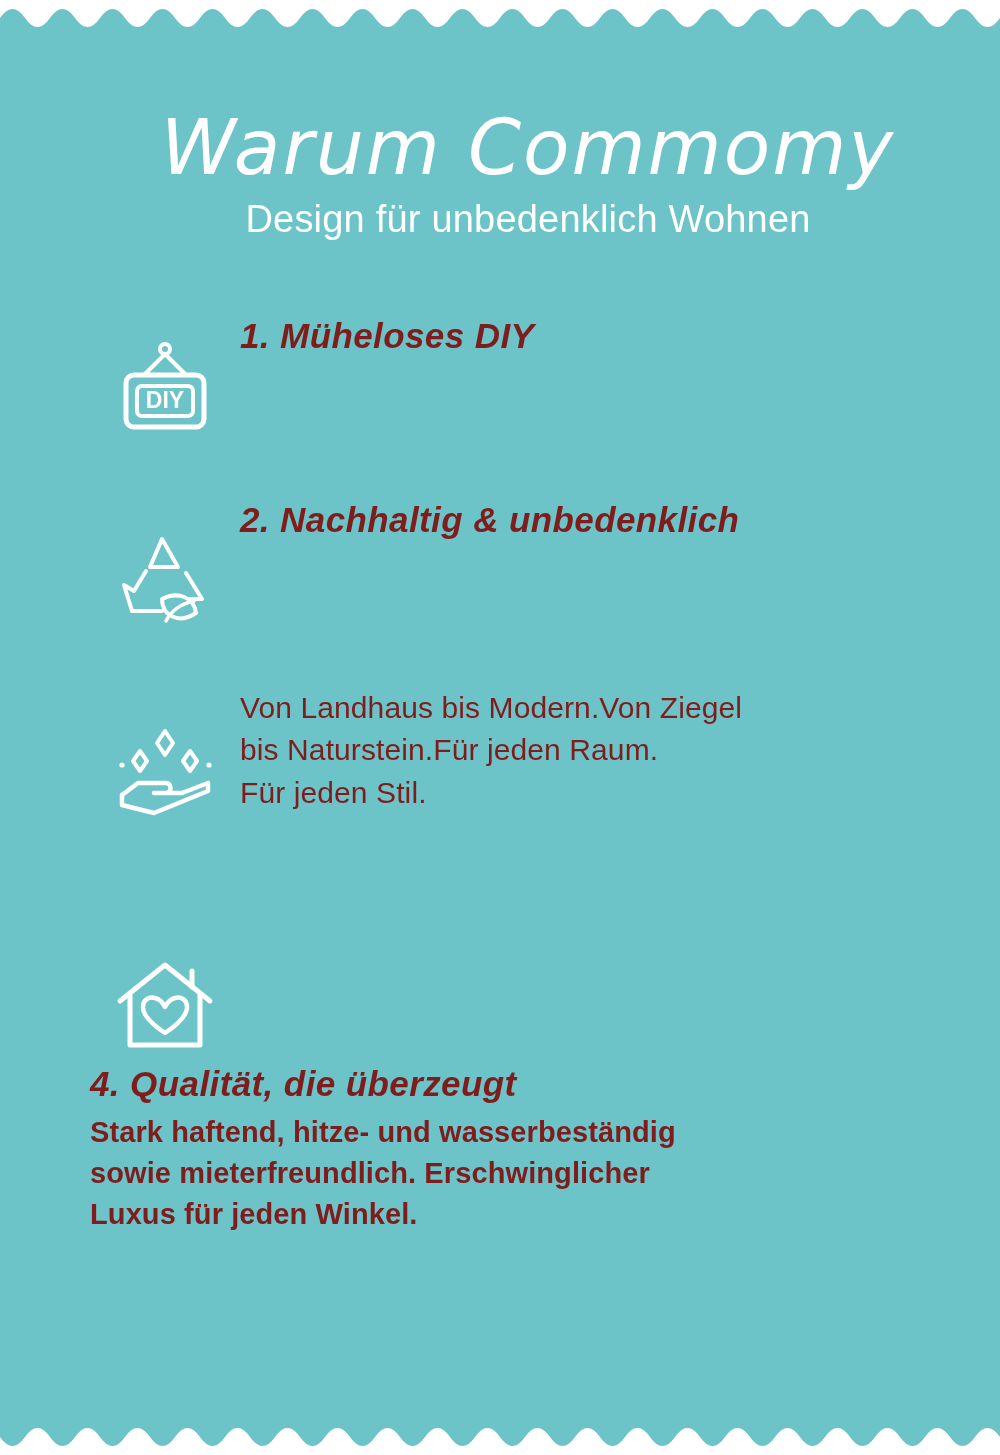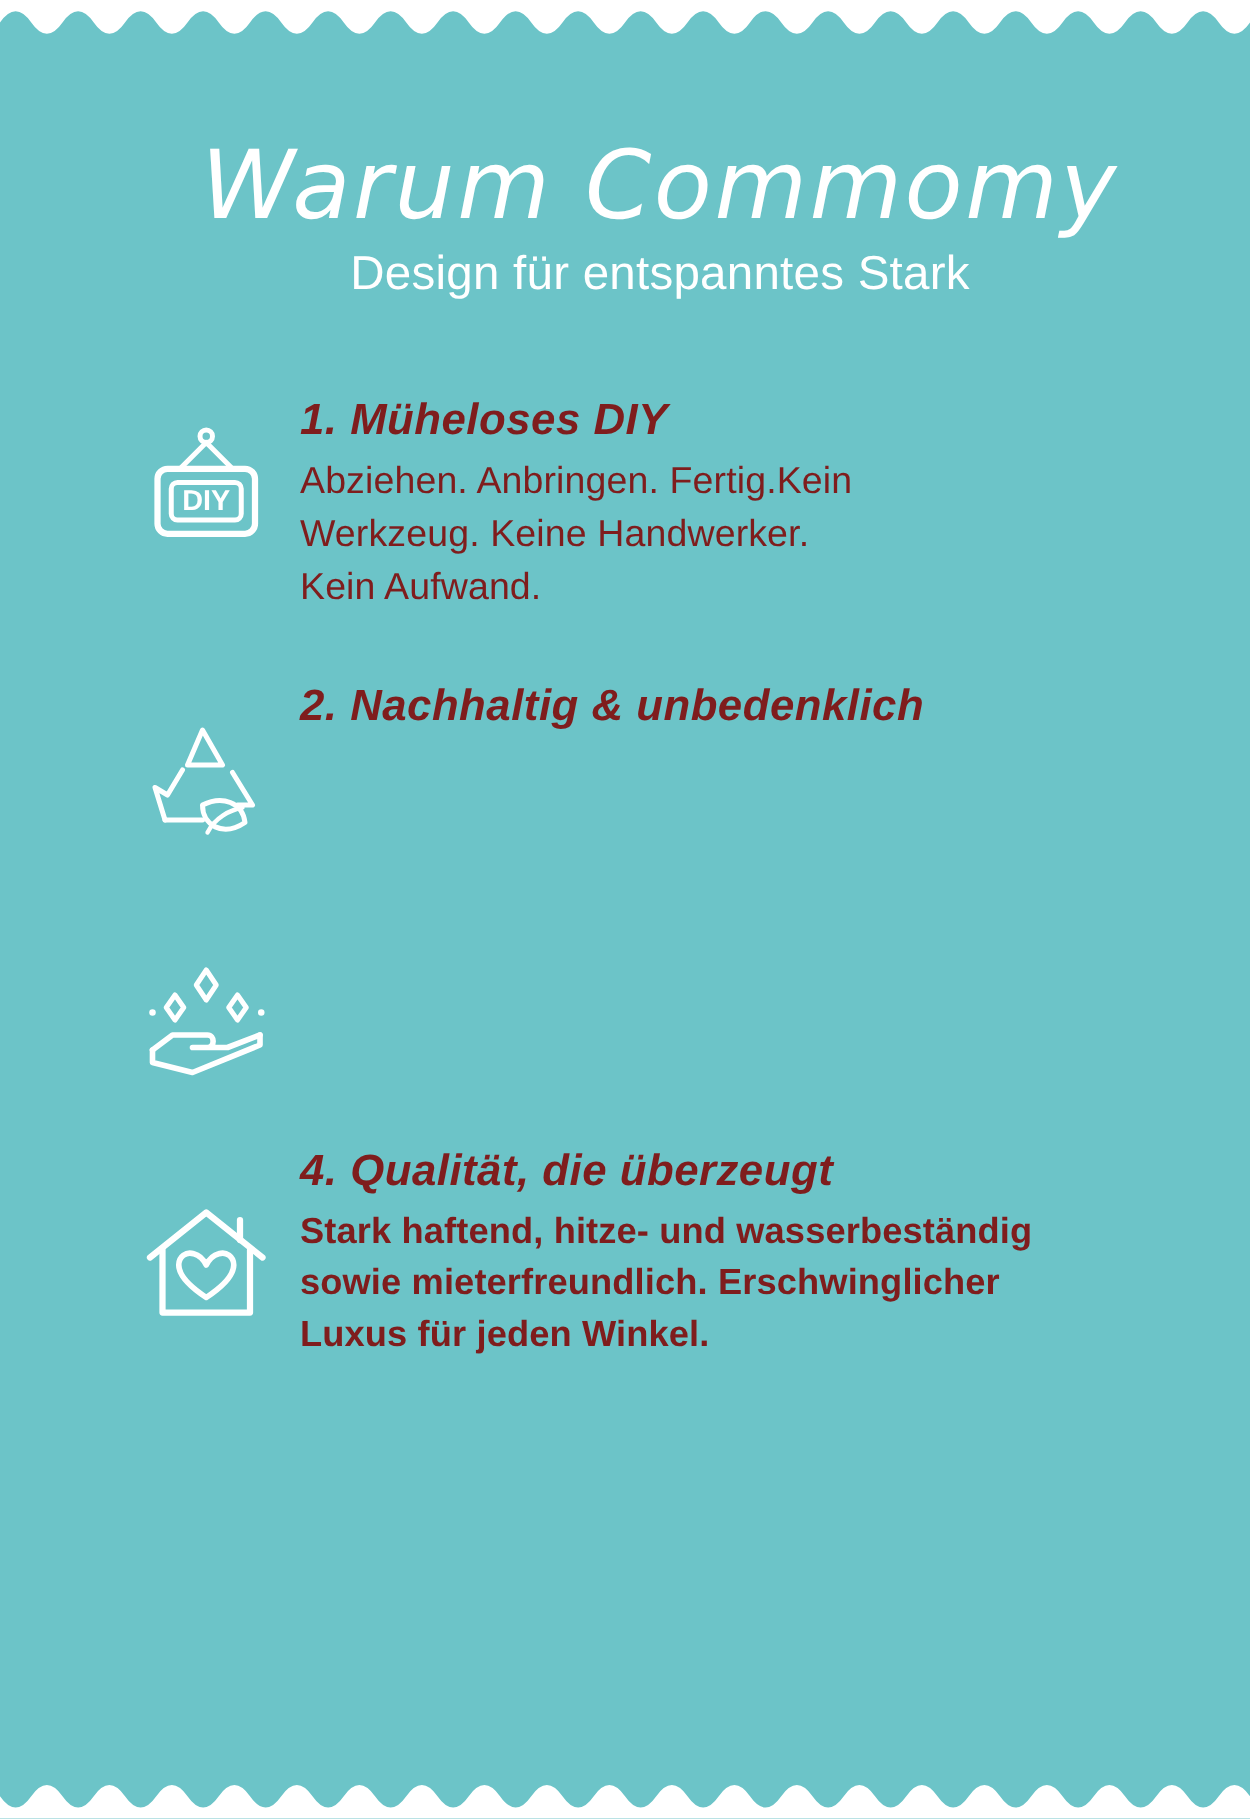--- a/index.html
+++ b/index.html
@@ -71,21 +71,21 @@
   .features {
     margin-top: 74px;
     padding: 0 14px 0 22px;
   }
 
   .feature {
     display: flex;
     align-items: flex-start;
     margin-bottom: 48px;
   }
-  .feature:last-child { margin-bottom: 0; }
+  .feature:last-child { margin-bottom: 0; flex-direction: column; }
 
   .feature-icon {
     flex: 0 0 150px;
     width: 150px;
     display: flex;
     justify-content: center;
     align-items: flex-end;
     padding-top: 28px;
   }
   .feature-body {
@@ -134,40 +134,37 @@
   <div class="wave bottom">
     <svg width="1000" height="34" viewBox="0 0 1000 34" xmlns="http://www.w3.org/2000/svg" aria-hidden="true">
       <path d="M0,0 L0,16 Q12.5,34 25,16 T50,16 T75,16 T100,16 T125,16 T150,16 T175,16 T200,16 T225,16 T250,16 T275,16 T300,16 T325,16 T350,16 T375,16 T400,16 T425,16 T450,16 T475,16 T500,16 T525,16 T550,16 T575,16 T600,16 T625,16 T650,16 T675,16 T700,16 T725,16 T750,16 T775,16 T800,16 T825,16 T850,16 T875,16 T900,16 T925,16 T950,16 T975,16 T1000,16 L1000,34 L0,34 Z" fill="#ffffff"></path>
     </svg>
   </div>
 
   <div class="content">
 
     <div class="header">
       <div class="brand-title">Warum Commomy</div>
-      <div class="brand-subtitle">Design für entspanntes Stark</div>
+      <div class="brand-subtitle">Design für unbedenklich Wohnen</div>
     </div>
 
     <div class="features">
 
       <div class="feature f1">
         <div class="feature-icon">
           <svg width="110" height="110" viewBox="0 0 110 110" xmlns="http://www.w3.org/2000/svg" aria-hidden="true">
             <circle cx="55" cy="12" r="5" fill="none" stroke="#ffffff" stroke-width="4"></circle>
             <path d="M55 17 L34 38 M55 17 L76 38" fill="none" stroke="#ffffff" stroke-width="4" stroke-linecap="round"></path>
             <rect x="16" y="38" width="78" height="52" rx="8" fill="none" stroke="#ffffff" stroke-width="5"></rect>
             <rect x="27" y="49" width="56" height="30" rx="5" fill="none" stroke="#ffffff" stroke-width="4"></rect>
             <text x="55" y="71" font-family="'Liberation Sans', sans-serif" font-size="23" font-weight="bold" fill="#ffffff" text-anchor="middle">DIY</text>
           </svg>
         </div>
         <div class="feature-body">
           <div class="feature-title">1. Müheloses DIY</div>
-          <div class="feature-text">Abziehen. Anbringen. Fertig.Kein
-Werkzeug. Keine Handwerker.
-Kein Aufwand.</div>
         </div>
       </div>
 
       <div class="feature f2">
         <div class="feature-icon">
           <svg width="110" height="110" viewBox="0 0 110 110" xmlns="http://www.w3.org/2000/svg" aria-hidden="true">
             <path d="M52 10 L68 38 L56 38 L40 38 Z" fill="none" stroke="#ffffff" stroke-width="4" stroke-linejoin="round"></path>
             <path d="M22 82 L14 56 L24 62 L36 42" fill="none" stroke="#ffffff" stroke-width="4" stroke-linejoin="round" stroke-linecap="round"></path>
             <path d="M22 82 L52 82" fill="none" stroke="#ffffff" stroke-width="4" stroke-linecap="round"></path>
             <path d="M76 44 L92 70 L80 70" fill="none" stroke="#ffffff" stroke-width="4" stroke-linejoin="round" stroke-linecap="round"></path>
@@ -186,20 +183,23 @@
             <path d="M55 14 L63 26 L55 38 L47 26 Z" fill="none" stroke="#ffffff" stroke-width="4" stroke-linejoin="round"></path>
             <path d="M30 34 L37 44 L30 54 L23 44 Z" fill="none" stroke="#ffffff" stroke-width="4" stroke-linejoin="round"></path>
             <path d="M80 34 L87 44 L80 54 L73 44 Z" fill="none" stroke="#ffffff" stroke-width="4" stroke-linejoin="round"></path>
             <circle cx="12" cy="48" r="2.6" fill="#ffffff"></circle>
             <circle cx="99" cy="48" r="2.6" fill="#ffffff"></circle>
             <path d="M12 78 L28 66 L56 66 C62 66 62 76 56 76 L44 76 L72 76 L98 66" fill="none" stroke="#ffffff" stroke-width="4.5" stroke-linejoin="round" stroke-linecap="round"></path>
             <path d="M12 78 L12 88 L44 96 L98 74 L98 66" fill="none" stroke="#ffffff" stroke-width="4.5" stroke-linejoin="round" stroke-linecap="round"></path>
           </svg>
         </div>
         <div class="feature-body">
+          <div class="feature-text">Von Landhaus bis Modern.Von Ziegel
+bis Naturstein.Für jeden Raum.
+Für jeden Stil.</div>
         </div>
       </div>
 
       <div class="feature f4">
         <div class="feature-icon">
           <svg width="110" height="110" viewBox="0 0 110 110" xmlns="http://www.w3.org/2000/svg" aria-hidden="true">
             <path d="M10 48 L55 12 L100 48" fill="none" stroke="#ffffff" stroke-width="5" stroke-linejoin="round" stroke-linecap="round"></path>
             <path d="M20 42 L20 92 L90 92 L90 42" fill="none" stroke="#ffffff" stroke-width="5" stroke-linejoin="round" stroke-linecap="round"></path>
             <path d="M82 18 L82 34" fill="none" stroke="#ffffff" stroke-width="5" stroke-linecap="round"></path>
             <path d="M55 80 C40 70 33 62 33 54 C33 47 39 43 45 45 C49 46 53 50 55 54 C57 50 61 46 65 45 C71 43 77 47 77 54 C77 62 70 70 55 80 Z" fill="none" stroke="#ffffff" stroke-width="4.5" stroke-linejoin="round"></path>

